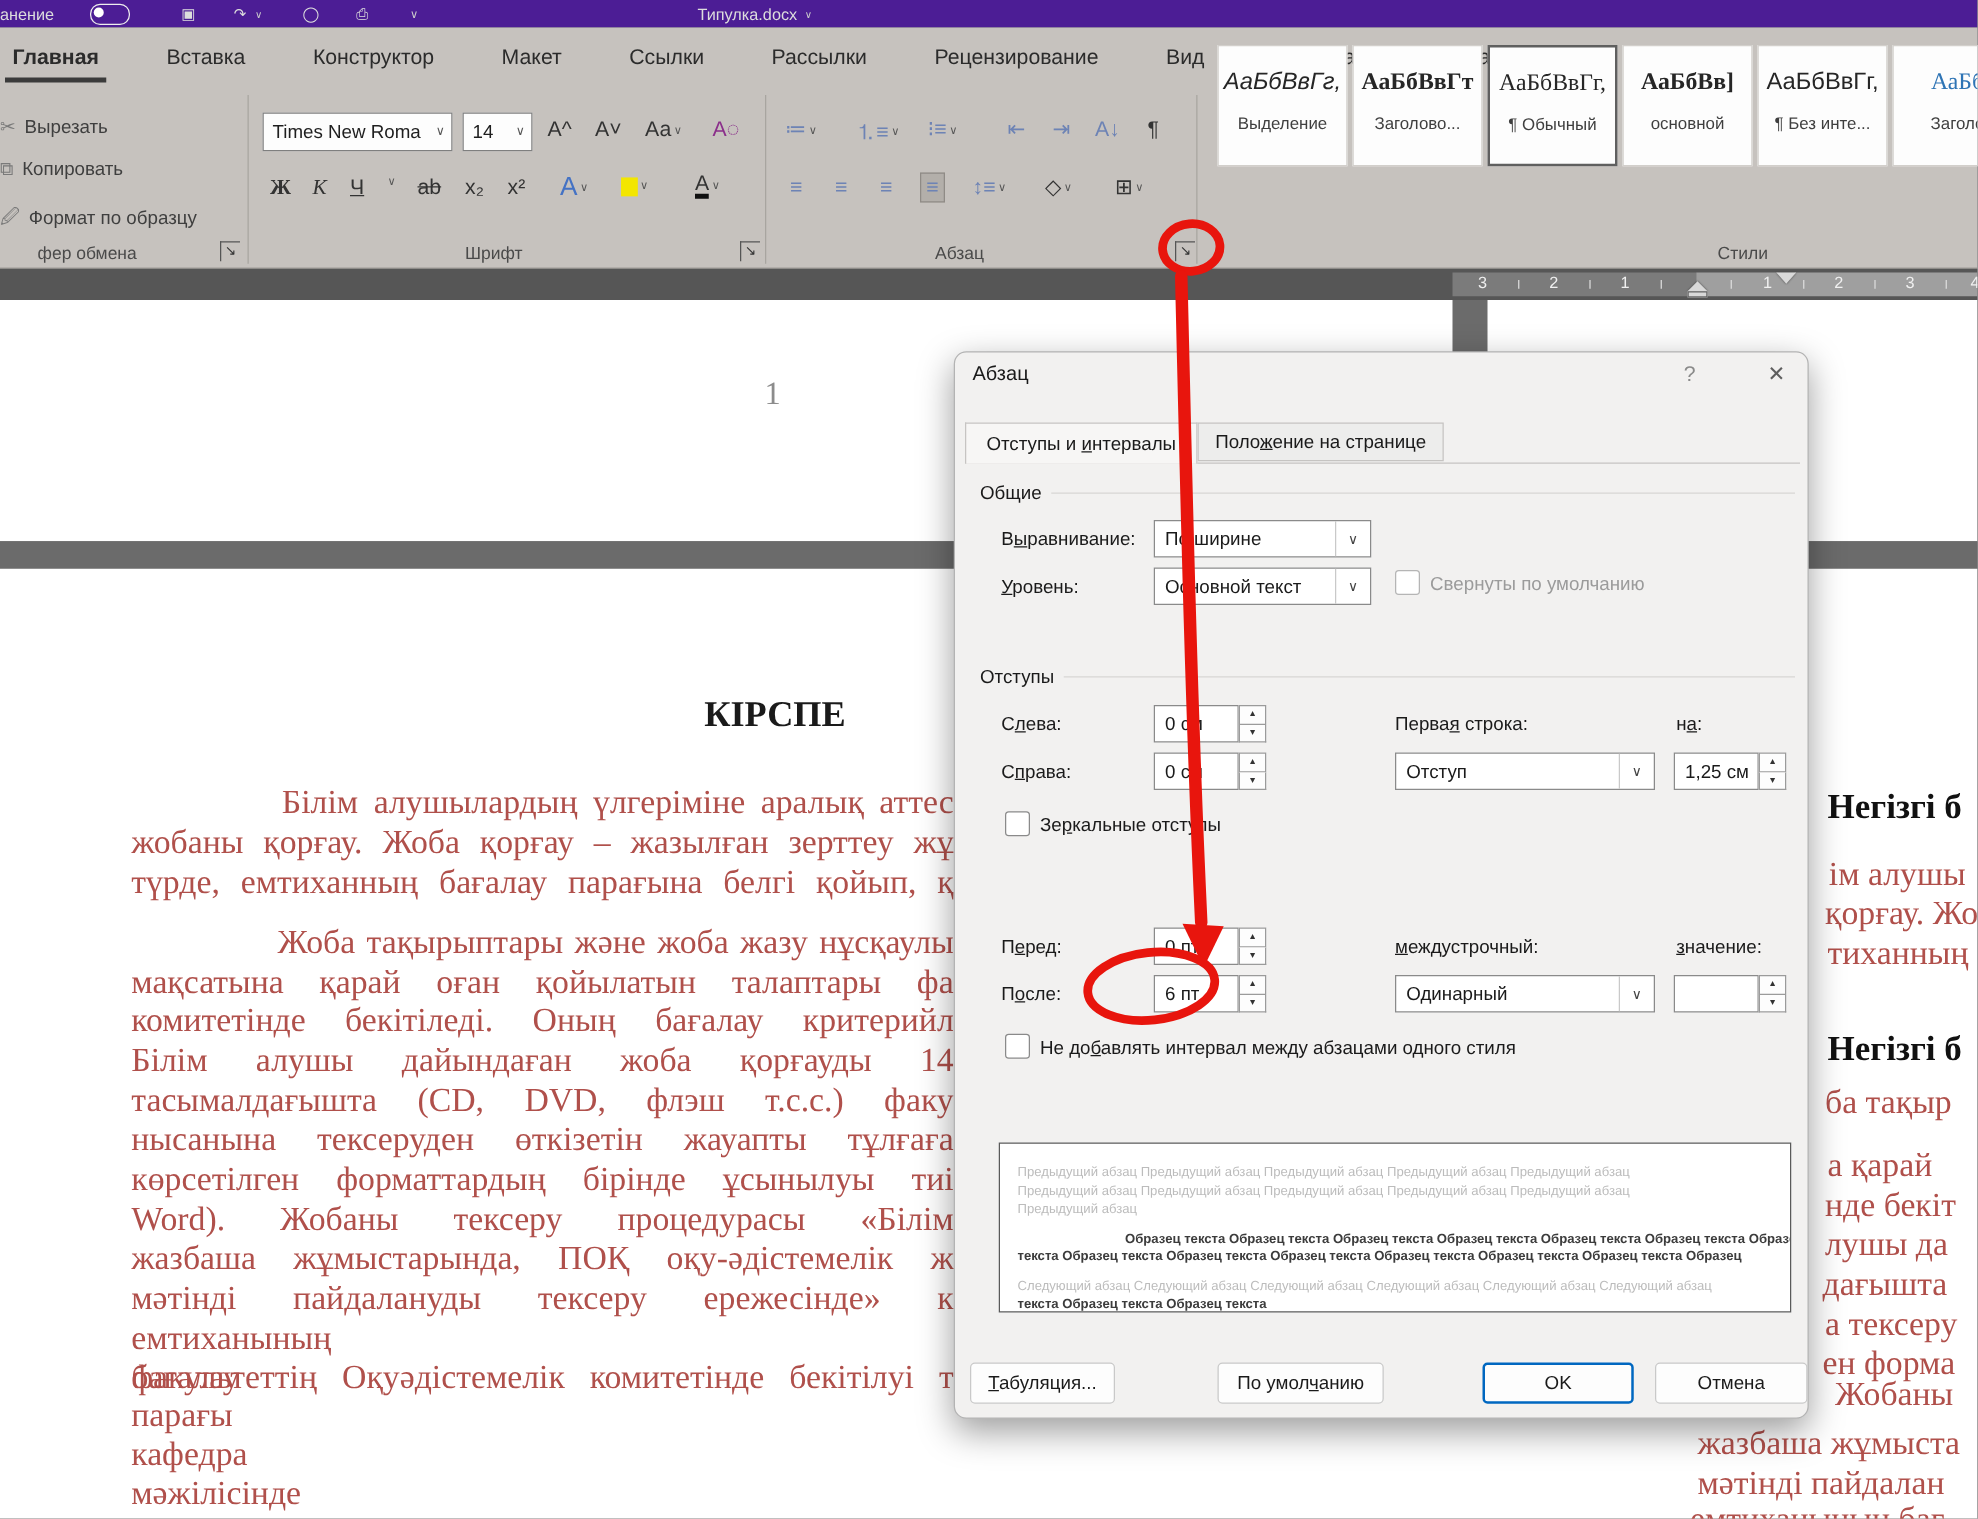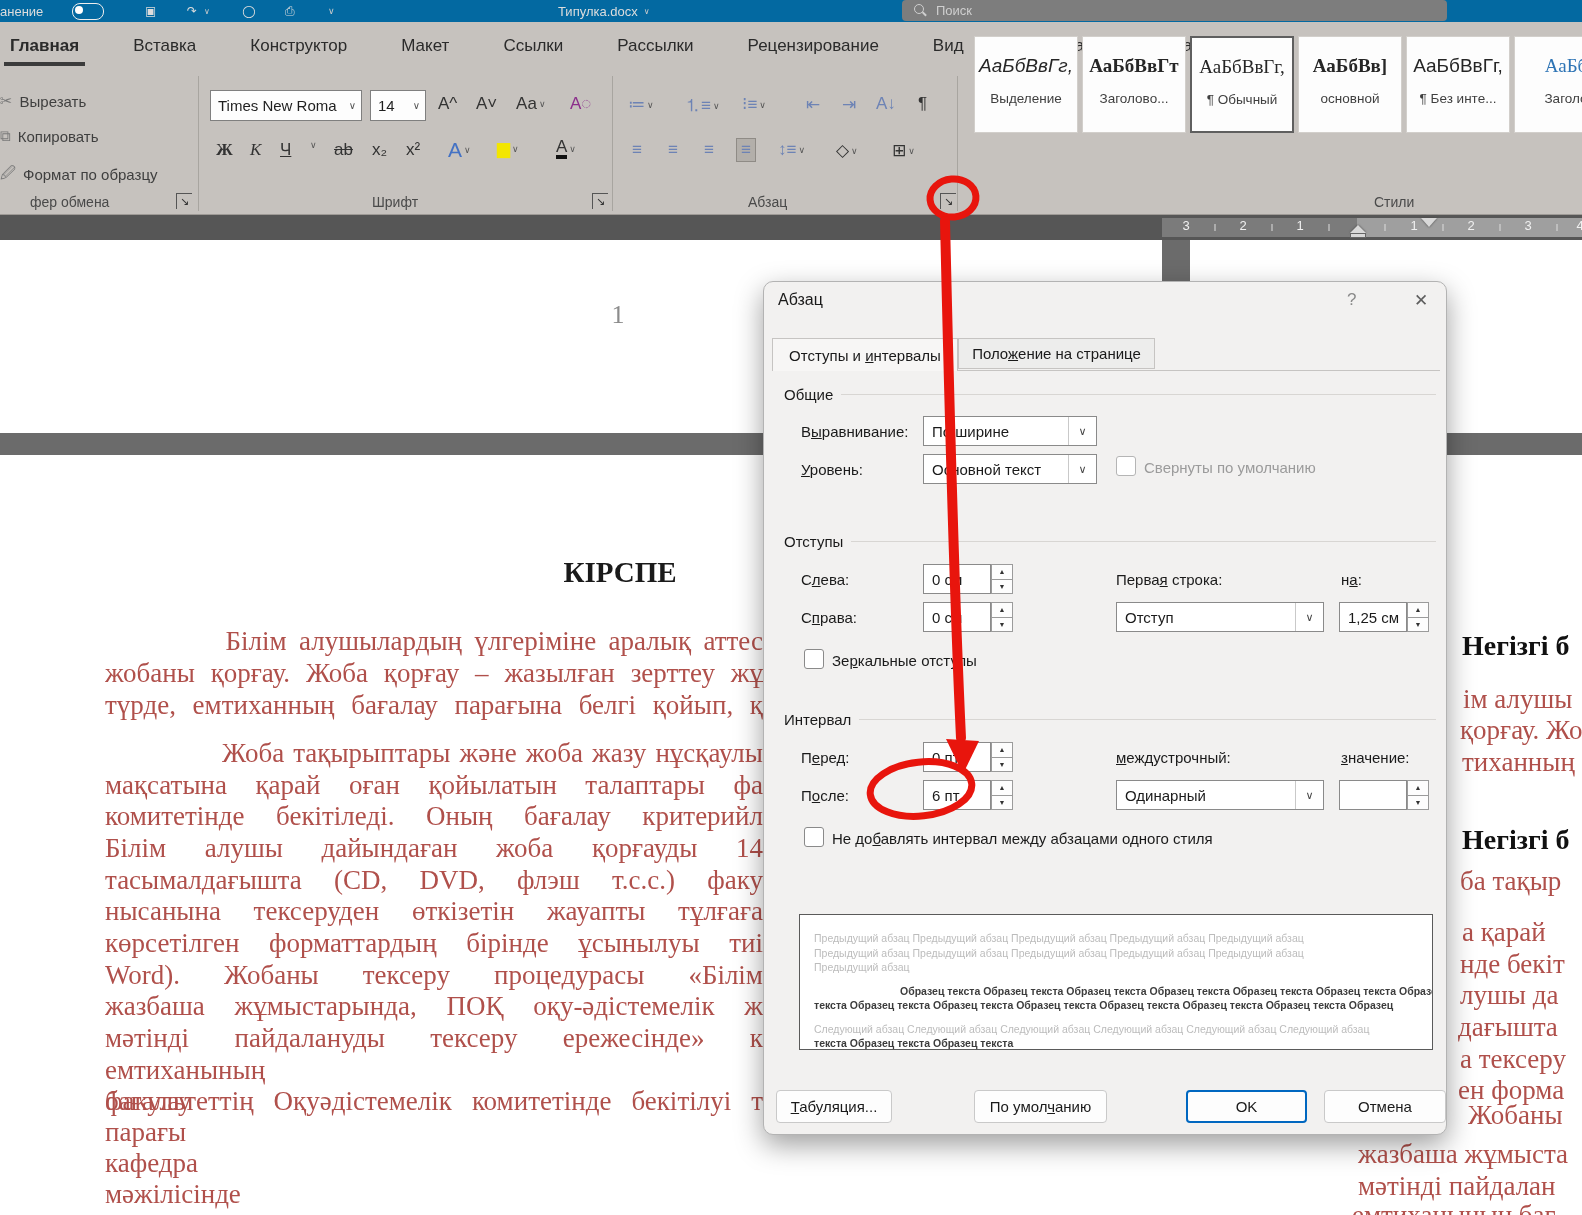--- a/index.html
+++ b/index.html
@@ -1,21 +1,21 @@
 <!DOCTYPE html>
 <html><head>
 <meta charset="utf-8">
 <style>
   html,body{margin:0;padding:0;background:#6b6b6b;}
   #app{position:relative;width:1582px;height:1215px;overflow:hidden;
        font-family:"Liberation Sans","DejaVu Sans",sans-serif;color:#262626;}
   .abs{position:absolute;}
 
   
-  #titlebar{left:0;top:0;width:1582px;height:22px;background:#0369a1;color:#e6e6e6;font-size:13px;}
+  #titlebar{left:0;top:0;width:1582px;height:22px;background:#4c1d95;color:#e6e6e6;font-size:13px;}
   #titlebar .tb-item{position:absolute;top:0;height:22px;display:flex;align-items:center;color:#ddd;}
   .toggle{width:30px;height:15px;border:1.5px solid #eee;border-radius:8px;position:relative;}
   .toggle .knob{position:absolute;left:2px;top:2px;width:8px;height:8px;border-radius:50%;background:#fff;}
   .qicon{color:#ddd;font-size:12px;margin:0 7px;}
   #search-pill{left:902px;top:0;width:545px;height:21px;background:#7d7d7d;border-radius:4px;
     display:flex;align-items:center;color:#cfcfcf;font-size:13px;padding-left:34px;box-sizing:border-box;}
   .mag{position:absolute;left:12px;top:4px;width:8px;height:8px;border:1.5px solid #cfcfcf;border-radius:50%;}
   .mag:after{content:"";position:absolute;left:7px;top:8px;width:5px;height:1.5px;background:#cfcfcf;transform:rotate(45deg);}
 
   
@@ -127,24 +127,20 @@
     <div class="tb-item" style="left:278px;">
         <span class="qicon">⎙</span>
       </div>
     <div class="tb-item" style="left:328px;">
         <span style="font-size:9px;color:#ccc;">∨</span>
       </div>
     <div class="tb-item" style="left:558px;justify-content:center;">
         <span>Типулка.docx</span>
         <span style="font-size:8px;margin-left:6px;color:#ccc;">∨</span>
       </div>
-    <div id="search-pill" class="abs">
-      <span class="mag"></span>
-      <span>Поиск</span>
-    </div>
   </div>
 
   <div id="ribbon" class="abs">
     <div id="ribbon-tabs">
         <div class="rtab active">Главная</div>
         <div class="rtab">Вставка</div>
         <div class="rtab">Конструктор</div>
         <div class="rtab">Макет</div>
         <div class="rtab">Ссылки</div>
         <div class="rtab">Рассылки</div>
@@ -507,24 +503,20 @@
     <div class="spinner" style="left:575px;top:320px;">
       <span class="sinput">1,25 см</span>
       <span class="spincol">
           <span class="sb">▲</span>
           <span class="sb">▼</span>
         </span>
     </div>
     <div class="chk" style="left:40px;top:367px;"></div>
     <div class="dlabel" style="left:68px;top:370px;">Зе<u>р</u>кальные отступы</div>
 
-    <div class="grp" style="left:20px;top:429px;">
-      <span class="gtxt">Интервал</span>
-        <span class="gline"></span>
-    </div>
     <div class="dlabel" style="left:37px;top:467px;">П<u>е</u>ред:</div>
     <div class="spinner" style="left:159px;top:460px;">
       <span class="sinput">0 пт</span>
       <span class="spincol">
           <span class="sb">▲</span>
           <span class="sb">▼</span>
         </span>
     </div>
     <div class="dlabel" style="left:37px;top:505px;">П<u>о</u>сле:</div>
     <div class="spinner" style="left:159px;top:498px;">

